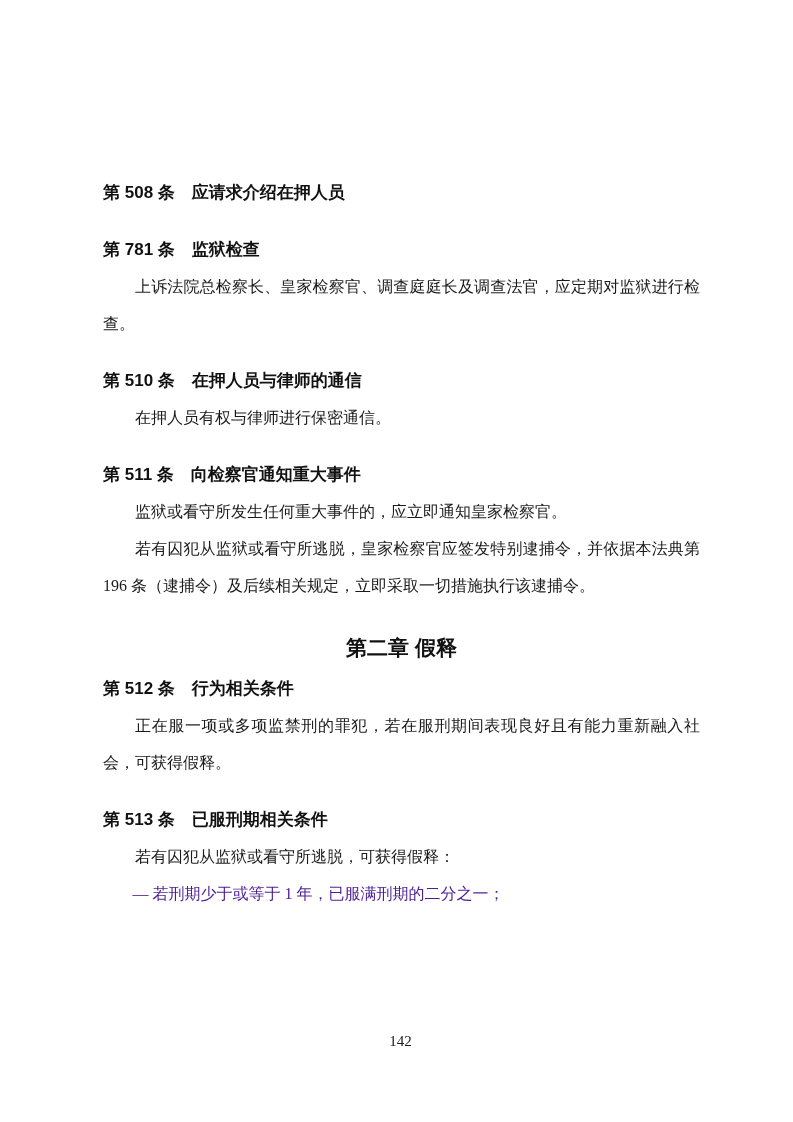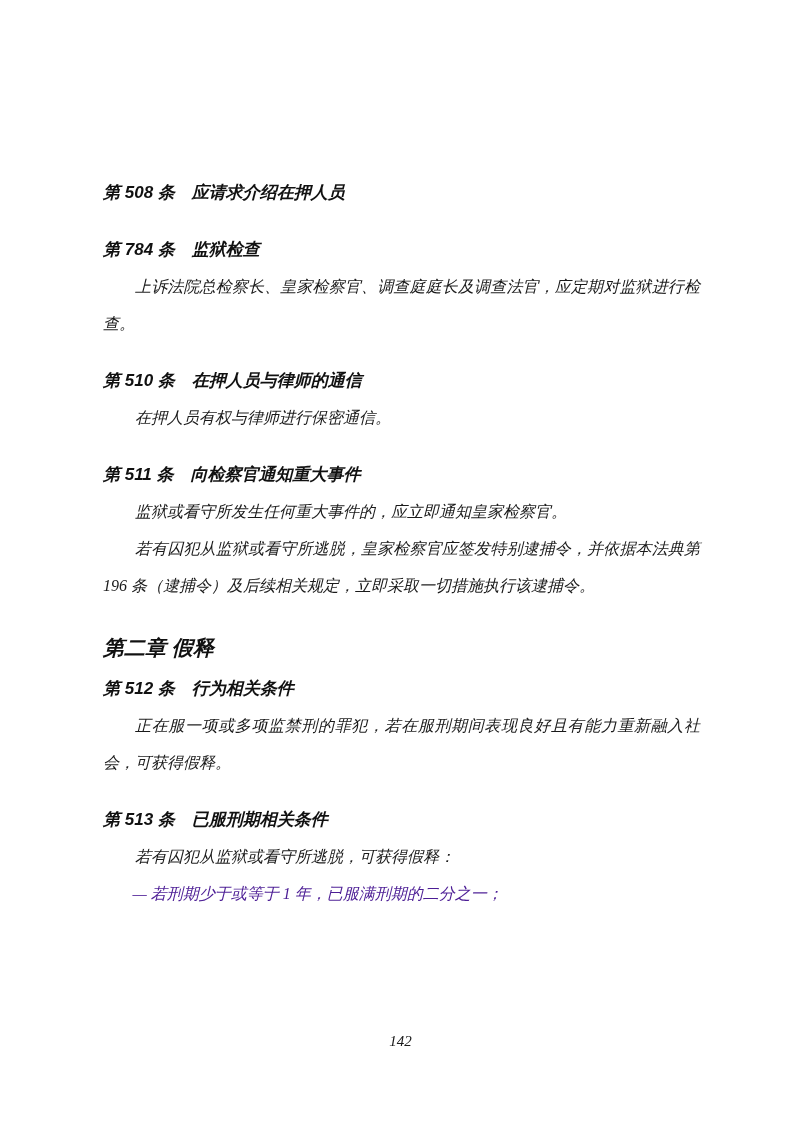--- a/index.html
+++ b/index.html
@@ -1,15 +1,15 @@
 <!DOCTYPE html>
 <html lang="zh"><head>
 <meta charset="utf-8">
 <style>
-  * { margin: 0; padding: 0; box-sizing: border-box; font-style: italic; }
+  * { margin: 0; padding: 0; box-sizing: border-box; }
   html, body { background: #ffffff; }
   body {
     width: 793px;
     font-family: "Liberation Serif", "DejaVu Serif", serif;
     color: #141414;
   }
   .page {
     position: relative;
     width: 793px;
     height: 1122px;
@@ -46,20 +46,21 @@
     text-align: left;
     text-indent: 1.85em;
     color: #4c1d95;
     white-space: pre-wrap;
   }
   .chapter-heading {
     font-family: "Liberation Sans", "DejaVu Sans", sans-serif;
     font-weight: bold;
     font-size: 21px;
     line-height: 44px;
+    text-align: center;
     color: #111111;
     margin-top: 22px;
     white-space: pre-wrap;
   }
   .page-number {
     position: absolute;
     left: 4px;
     top: 1031px;
     width: 100%;
     text-align: center;
@@ -72,21 +73,21 @@
 <body>
 
 <div class="page">
   <div class="content">
 
     <section class="article">
       <h2 class="article-heading">第 508 条　应请求介绍在押人员</h2>
     </section>
 
     <section class="article">
-      <h2 class="article-heading">第 784 条　监狱检查</h2>
+      <h2 class="article-heading">第 781 条　监狱检查</h2>
       <p class="para">上诉法院总检察长、皇家检察官、调查庭庭长及调查法官，应定期对监狱进行检查。</p>
     </section>
 
     <section class="article">
       <h2 class="article-heading">第 510 条　在押人员与律师的通信</h2>
       <p class="para">在押人员有权与律师进行保密通信。</p>
     </section>
 
     <section class="article">
       <h2 class="article-heading">第 511 条　向检察官通知重大事件</h2>

